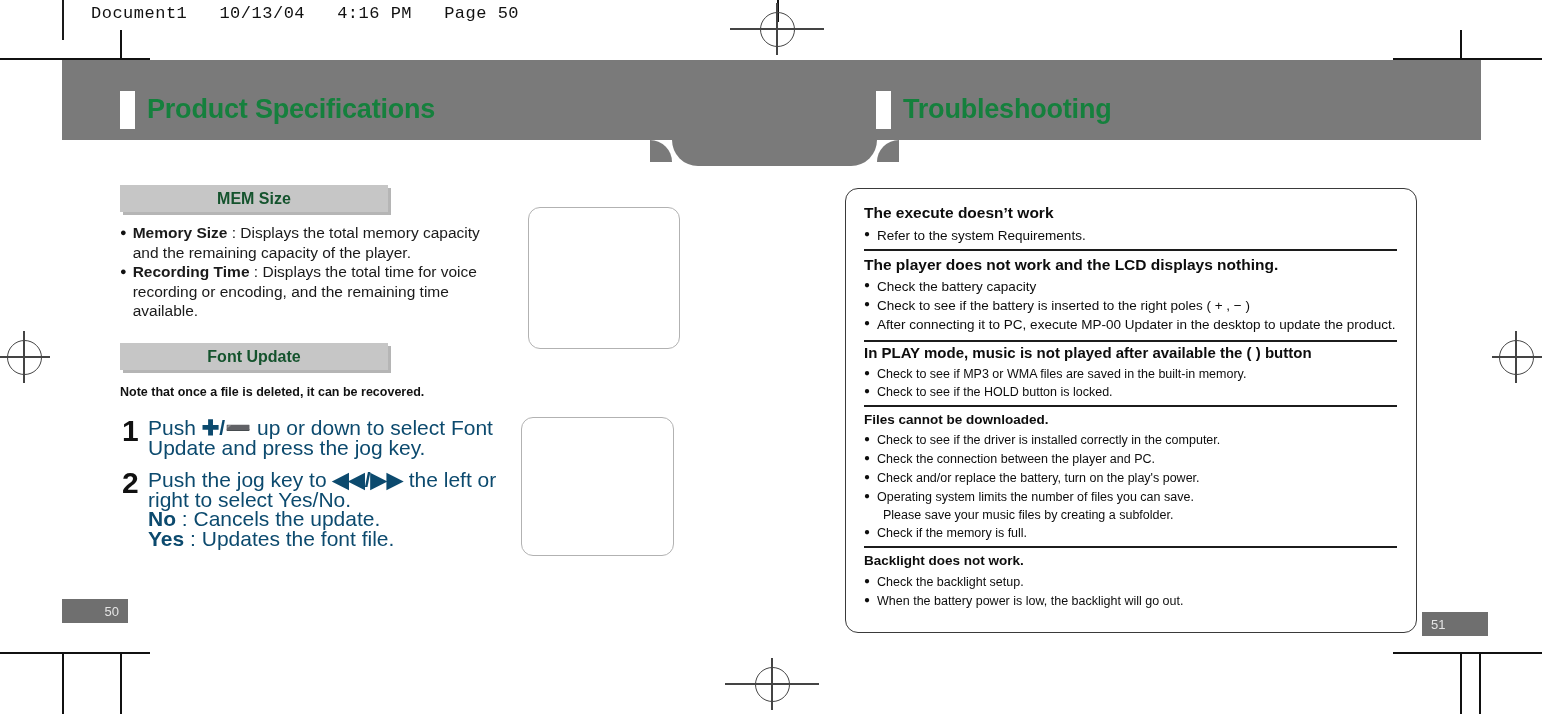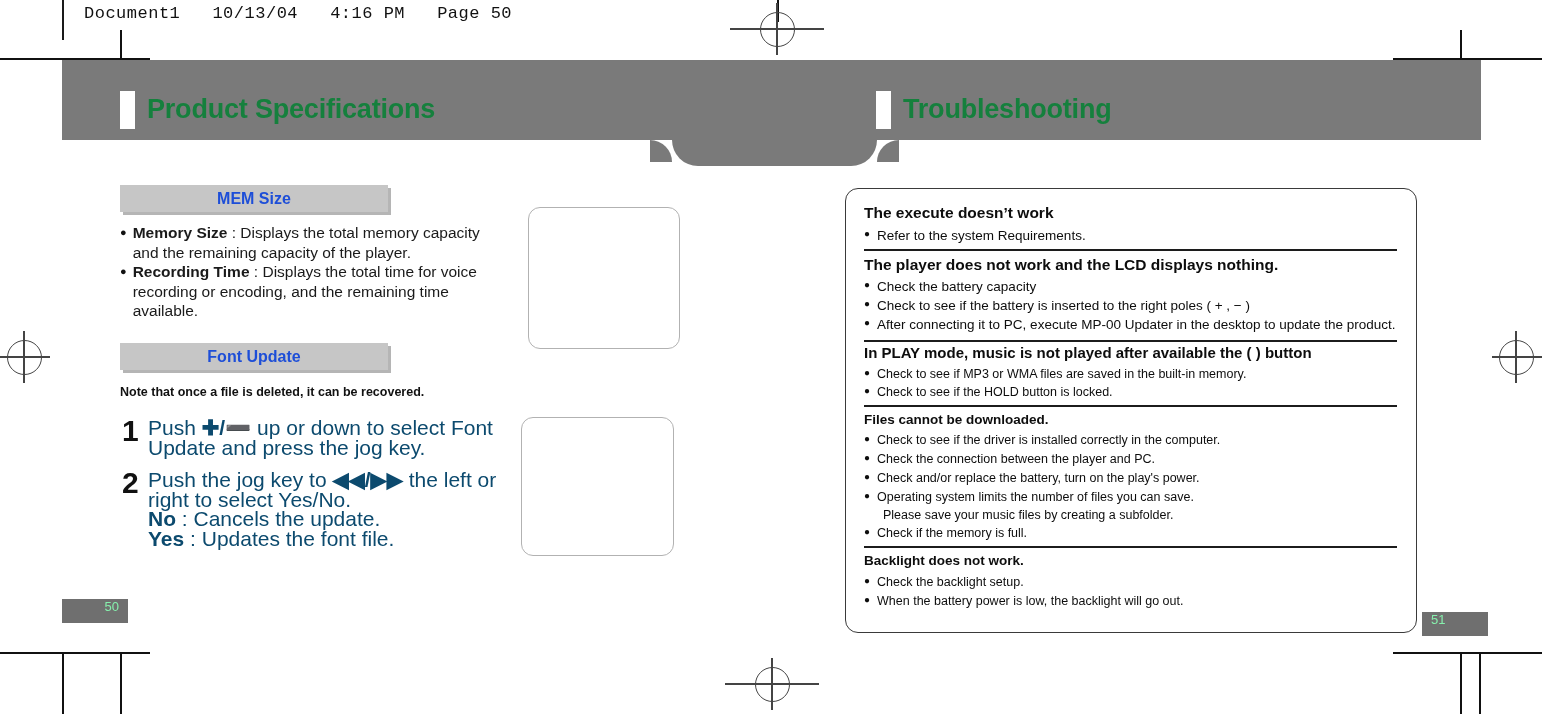--- a/index.html
+++ b/index.html
@@ -12,21 +12,21 @@
   .abs{position:absolute;}
 
   
   #doc-header{
     left:0;top:0;width:1542px;height:40px;
   }
   #doc-header-rule{
     left:62px;top:0;width:2px;height:40px;background:#1a1a1a;
   }
   #doc-header-text{
-    left:84px;top:4px;
+    left:91px;top:4px;
     font-family:"Liberation Mono","DejaVu Sans Mono",monospace;
     font-size:17px;letter-spacing:0.5px;color:#111;white-space:pre;
   }
 
   
   .crop-v{width:2px;background:#111;}
   .crop-h{height:2px;background:#111;}
 
   
   .reg{position:absolute;}
@@ -52,21 +52,21 @@
     color:#15803d;font-size:27px;font-weight:bold;letter-spacing:-0.2px;
     white-space:nowrap;
   }
   .banner-bar{width:15px;height:38px;background:#fff;}
 
   
   .sec-head{
     width:268px;height:27px;background:#c6c6c6;
     box-shadow:3px 3px 0 rgba(120,120,120,.55);
     display:flex;align-items:center;justify-content:center;
-    color:#1d4ed8;font-size:16px;font-weight:bold;
+    color:#14532d;font-size:16px;font-weight:bold;
   }
   .body-txt{font-size:15.5px;color:#1a1a1a;line-height:19.5px;}
   .b{font-weight:bold;}
   .bullet-row{display:flex;align-items:flex-start;}
   .bdot{
     flex:0 0 auto;margin-right:6px;line-height:19.5px;font-size:11px;
     color:#111;
   }
   .note{font-size:12.5px;font-weight:bold;color:#111;}
 
@@ -88,22 +88,22 @@
     left:845px;top:188px;width:570px;height:443px;
     border:1.5px solid #3a3a3a;border-radius:13px;background:#fff;
   }
   .ts-h{font-weight:bold;color:#0d0d0d;}
   .ts-li{display:flex;align-items:flex-start;color:#0d0d0d;}
   .ts-li .d{flex:0 0 auto;margin-right:7px;font-size:10px;}
   .ts-rule{height:1.5px;background:#1c1c1c;}
 
   
   .pg{
-    height:24px;background:#6f6f6f;color:#86efac;font-size:13px;
-    display:flex;align-items:flex-start;
+    height:24px;background:#6f6f6f;color:#e5e5e5;font-size:13px;
+    display:flex;align-items:center;
   }
 </style>
 </head>
 <body>
 
 <div class="abs" id="doc-header">
   <div class="abs" id="doc-header-rule"></div>
   <div class="abs" id="doc-header-text">Document1   10/13/04   4:16 PM   Page 50</div>
 </div>
 

